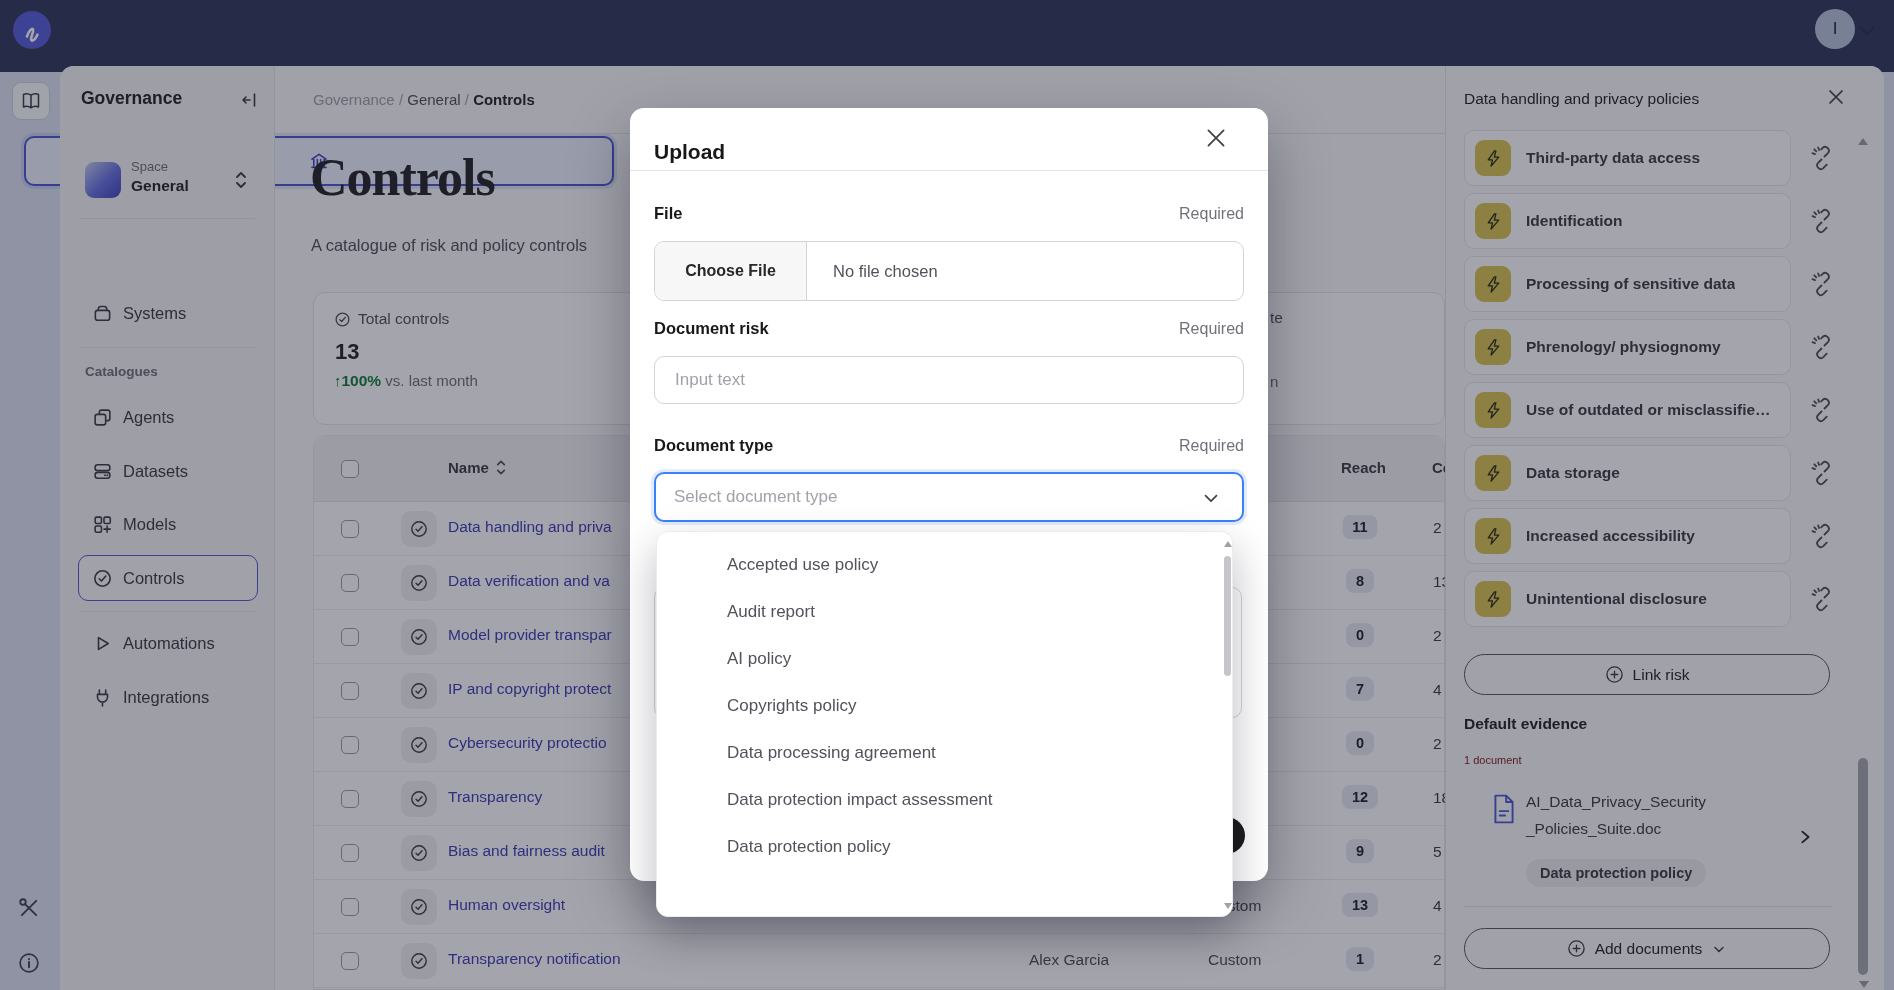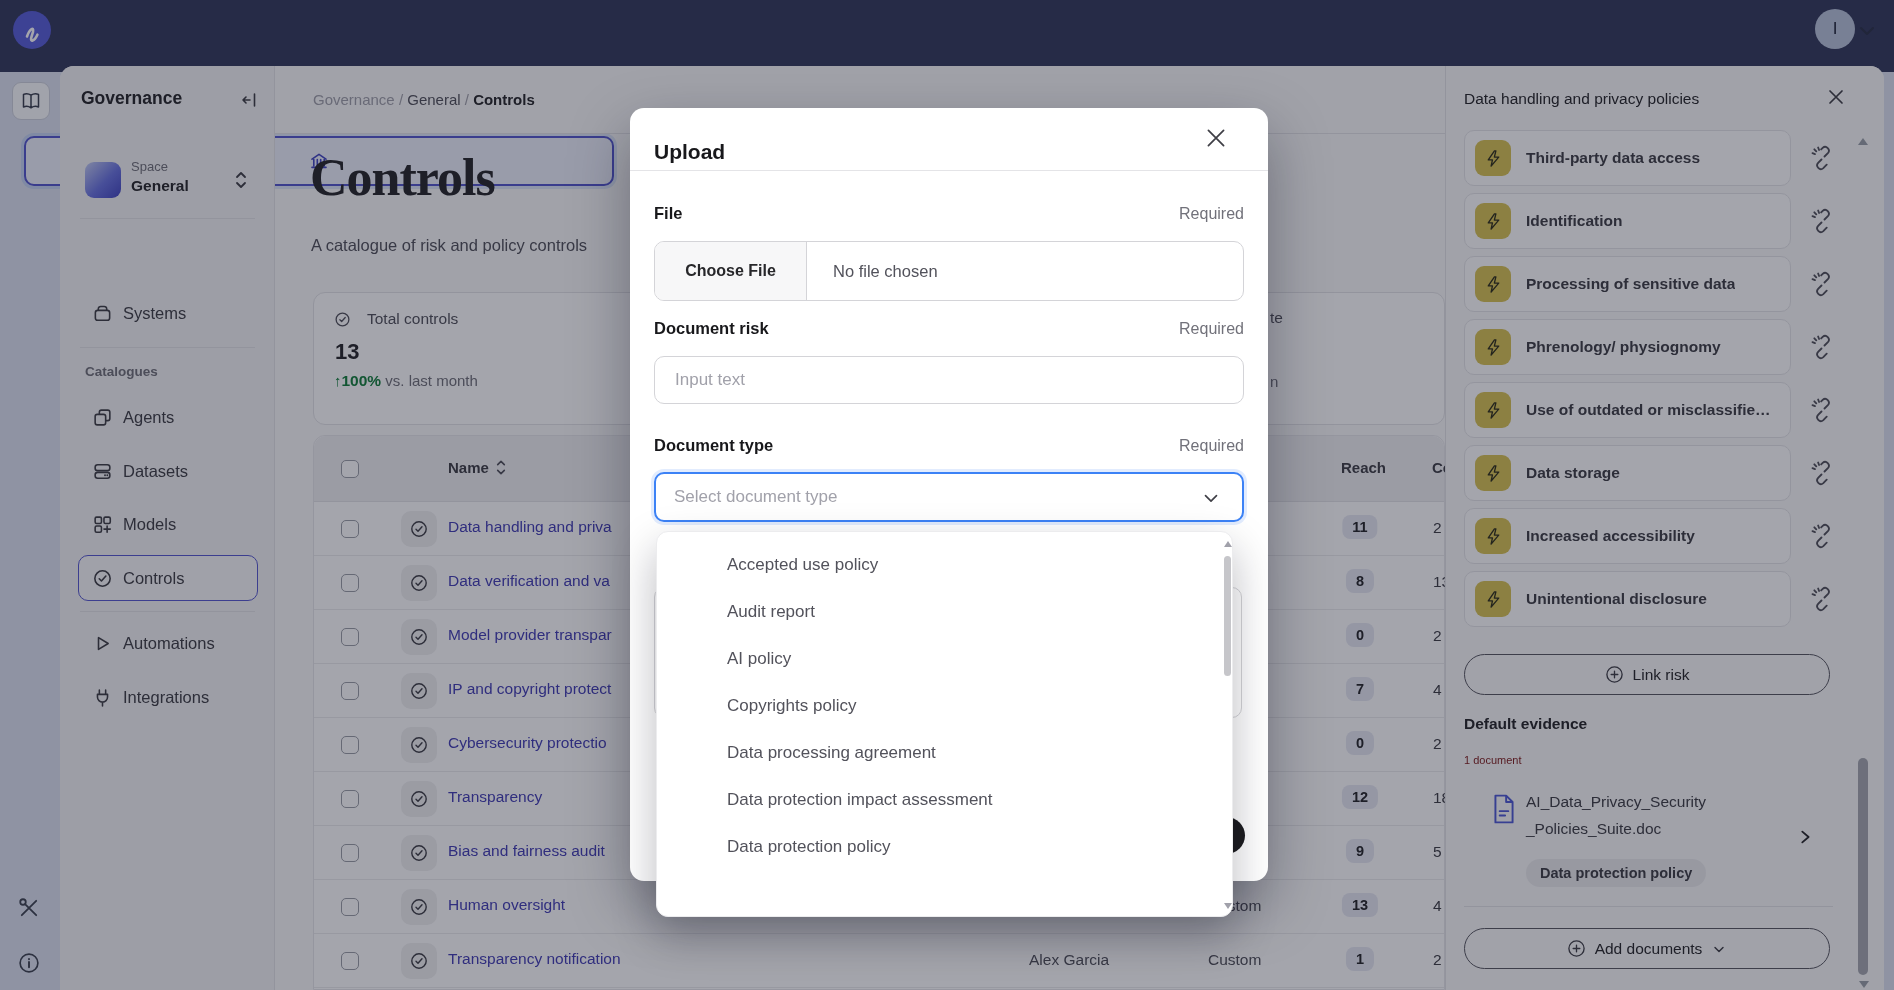--- a/index.html
+++ b/index.html
@@ -39,21 +39,21 @@
   .sb-sec { position:absolute; left:25px; font-size:13.5px; font-weight:700; color:#71717a; }
 
   
   .breadcrumb { position:absolute; left:313px; top:91px; font-size:15px; z-index:8; }
   .bc-dim { color:#a1a1aa; } .bc-mid { color:#52525b; } .bc-cur { color:#27272a; font-weight:700; }
   .page-title { position:absolute; left:310px; top:148px; font-family:"Liberation Serif",serif; font-size:52px; color:#27272a; letter-spacing:-1px; z-index:8; }
   .page-sub { position:absolute; left:311px; top:236px; font-size:16.5px; color:#52525b; z-index:8; }
 
   .stat-card { position:absolute; top:292px; height:133px; background:#ffffff; border:1px solid #e4e4e7; border-radius:12px; z-index:8; }
   .sc1 { left:313px; width:565px; } .sc2 { left:895px; width:550px; }
-  .sc-label { position:absolute; left:20px; top:17px; display:flex; align-items:center; gap:16px; font-size:15.5px; color:#52525b; }
+  .sc-label { position:absolute; left:20px; top:17px; display:flex; align-items:center; gap:7px; font-size:15.5px; color:#52525b; }
   .sc-label .cicon { width:17px; height:17px; color:#52525b; }
   .sc-value { position:absolute; left:21px; top:46px; font-size:22px; font-weight:700; color:#27272a; }
   .sc-trend { position:absolute; left:20px; top:79px; font-size:15px; color:#71717a; }
   .tr-up { color:#15803d; font-weight:700; } .tr-pct { color:#15803d; font-weight:700; font-size:15.5px; }
   .frag-title { position:absolute; left:1270px; top:309px; font-size:15.5px; color:#52525b; z-index:8; }
   .frag-note { position:absolute; left:1270px; top:373px; font-size:15px; color:#71717a; z-index:8; }
 
   
   .table { position:absolute; left:313px; top:435px; width:1132px; height:555px; background:#ffffff; border:1px solid #e7e7ea; border-radius:12px 12px 0 0; z-index:8; }
   .thead { position:absolute; left:0; top:0; width:1130px; height:66px; background:#f1f1f3; border-bottom:1px solid #e4e4e7; border-radius:12px 12px 0 0; }

